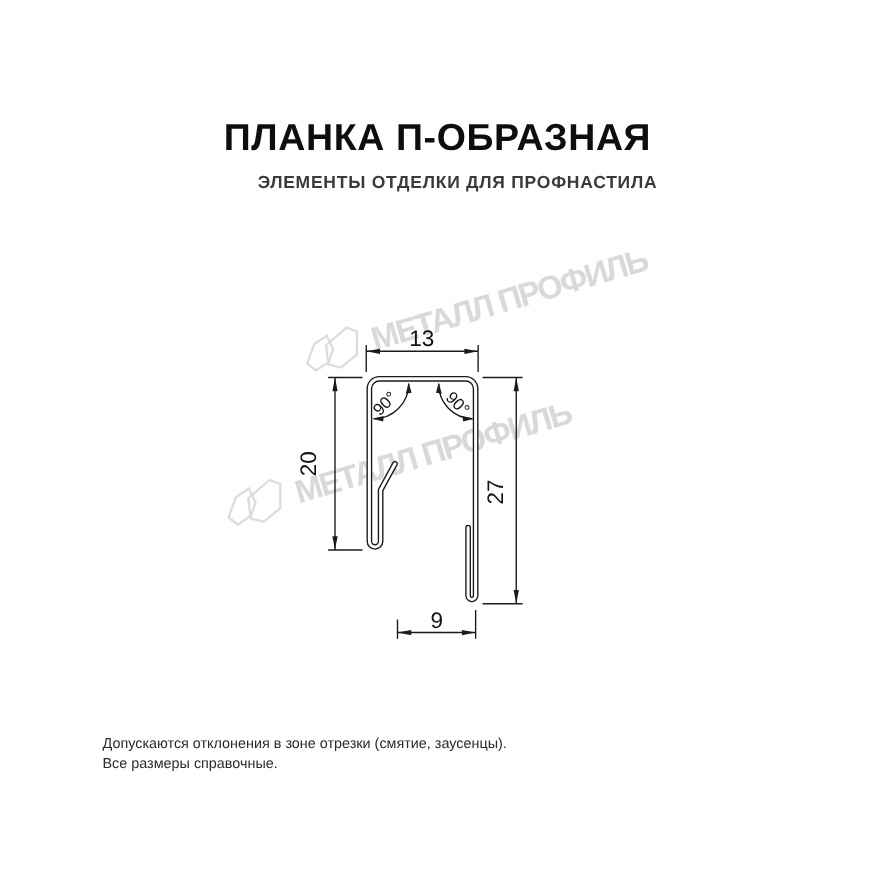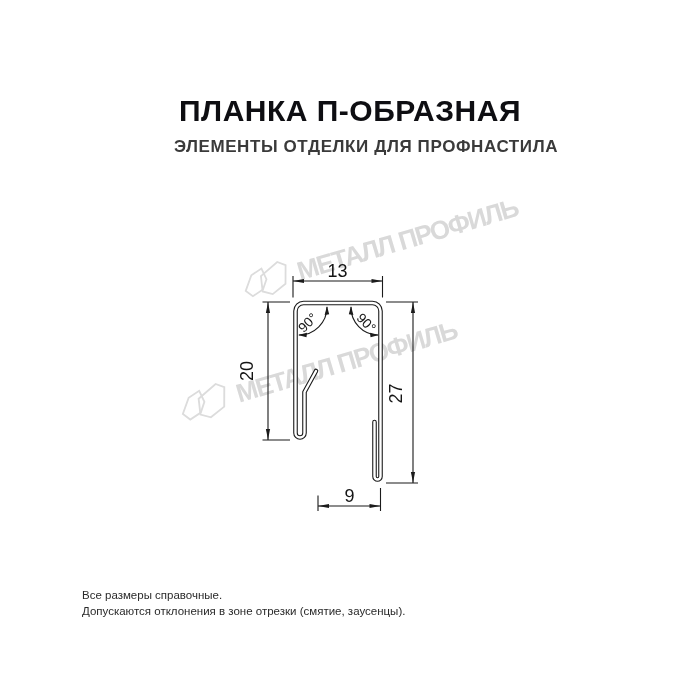--- a/index.html
+++ b/index.html
@@ -1,20 +1,20 @@
 <!DOCTYPE html>
 <html><head>
 <meta charset="utf-8">
 <style>
   html,body{margin:0;padding:0;background:#ffffff;}
   .page{position:relative;width:700px;height:696px;background:#ffffff;overflow:hidden;
         font-family:"Liberation Sans", sans-serif;}
   .title-block{position:absolute;top:95px;left:0;width:700px;text-align:center;}
   .title-line{font-weight:bold;font-size:30px;line-height:31px;letter-spacing:.5px;color:#0e0e12;}
-  .subtitle{margin-top:11px;font-weight:bold;font-size:17px;letter-spacing:.6px;color:#3a3a3a;margin-left:32px;}
+  .subtitle{margin-top:11px;font-weight:bold;font-size:14px;letter-spacing:.6px;color:#3a3a3a;margin-left:32px;}
   .wm{position:absolute;display:flex;align-items:center;gap:7px;height:38px;
       color:#d9d9d9;font-weight:bold;font-size:26px;letter-spacing:-1.5px;white-space:nowrap;
       transform:rotate(-16.5deg);transform-origin:left center;user-select:none;}
   .wm svg{flex:0 0 auto;}
   .drawing-svg{position:absolute;left:0;top:0;}
   .dim-text{fill:#141414;font-family:"Liberation Sans", sans-serif;font-size:18px;}
   .angle-text{fill:#141414;font-family:"Liberation Sans", sans-serif;font-size:13.5px;}
   .dim-line{stroke:#1b1b1b;stroke-width:1.1;fill:none;}
   .dim-arrow{fill:#1b1b1b;stroke:none;}
   .footer{position:absolute;left:82px;top:588px;font-size:11.5px;line-height:15.5px;color:#2a2a2a;}
@@ -93,17 +93,17 @@
       <path d="M 316 371 L 304.5 392 L 304.5 433 A 4.5 4.5 0 0 1 295.5 433
                L 295.5 311 A 8 8 0 0 1 303.5 303 L 372.5 303 A 8 8 0 0 1 380.5 311
                L 380.5 476.5 A 3 3 0 0 1 374.5 476.5 L 374.5 422" fill="none" stroke="#1b1b1b" stroke-width="4.6" stroke-linecap="round" stroke-linejoin="round"></path>
       <path d="M 316 371 L 304.5 392 L 304.5 433 A 4.5 4.5 0 0 1 295.5 433
                L 295.5 311 A 8 8 0 0 1 303.5 303 L 372.5 303 A 8 8 0 0 1 380.5 311
                L 380.5 476.5 A 3 3 0 0 1 374.5 476.5 L 374.5 422" fill="none" stroke="#ffffff" stroke-width="2.4" stroke-linecap="round" stroke-linejoin="round"></path>
     </g>
   </svg>
 
   <div class="footer">
+    <div>Допускаются отклонения в зоне отрезки (смятие, заусенцы).</div>
     <div>Все размеры справочные.</div>
-    <div>Допускаются отклонения в зоне отрезки (смятие, заусенцы).</div>
   </div>
 
 </div>
 
 </body></html>

